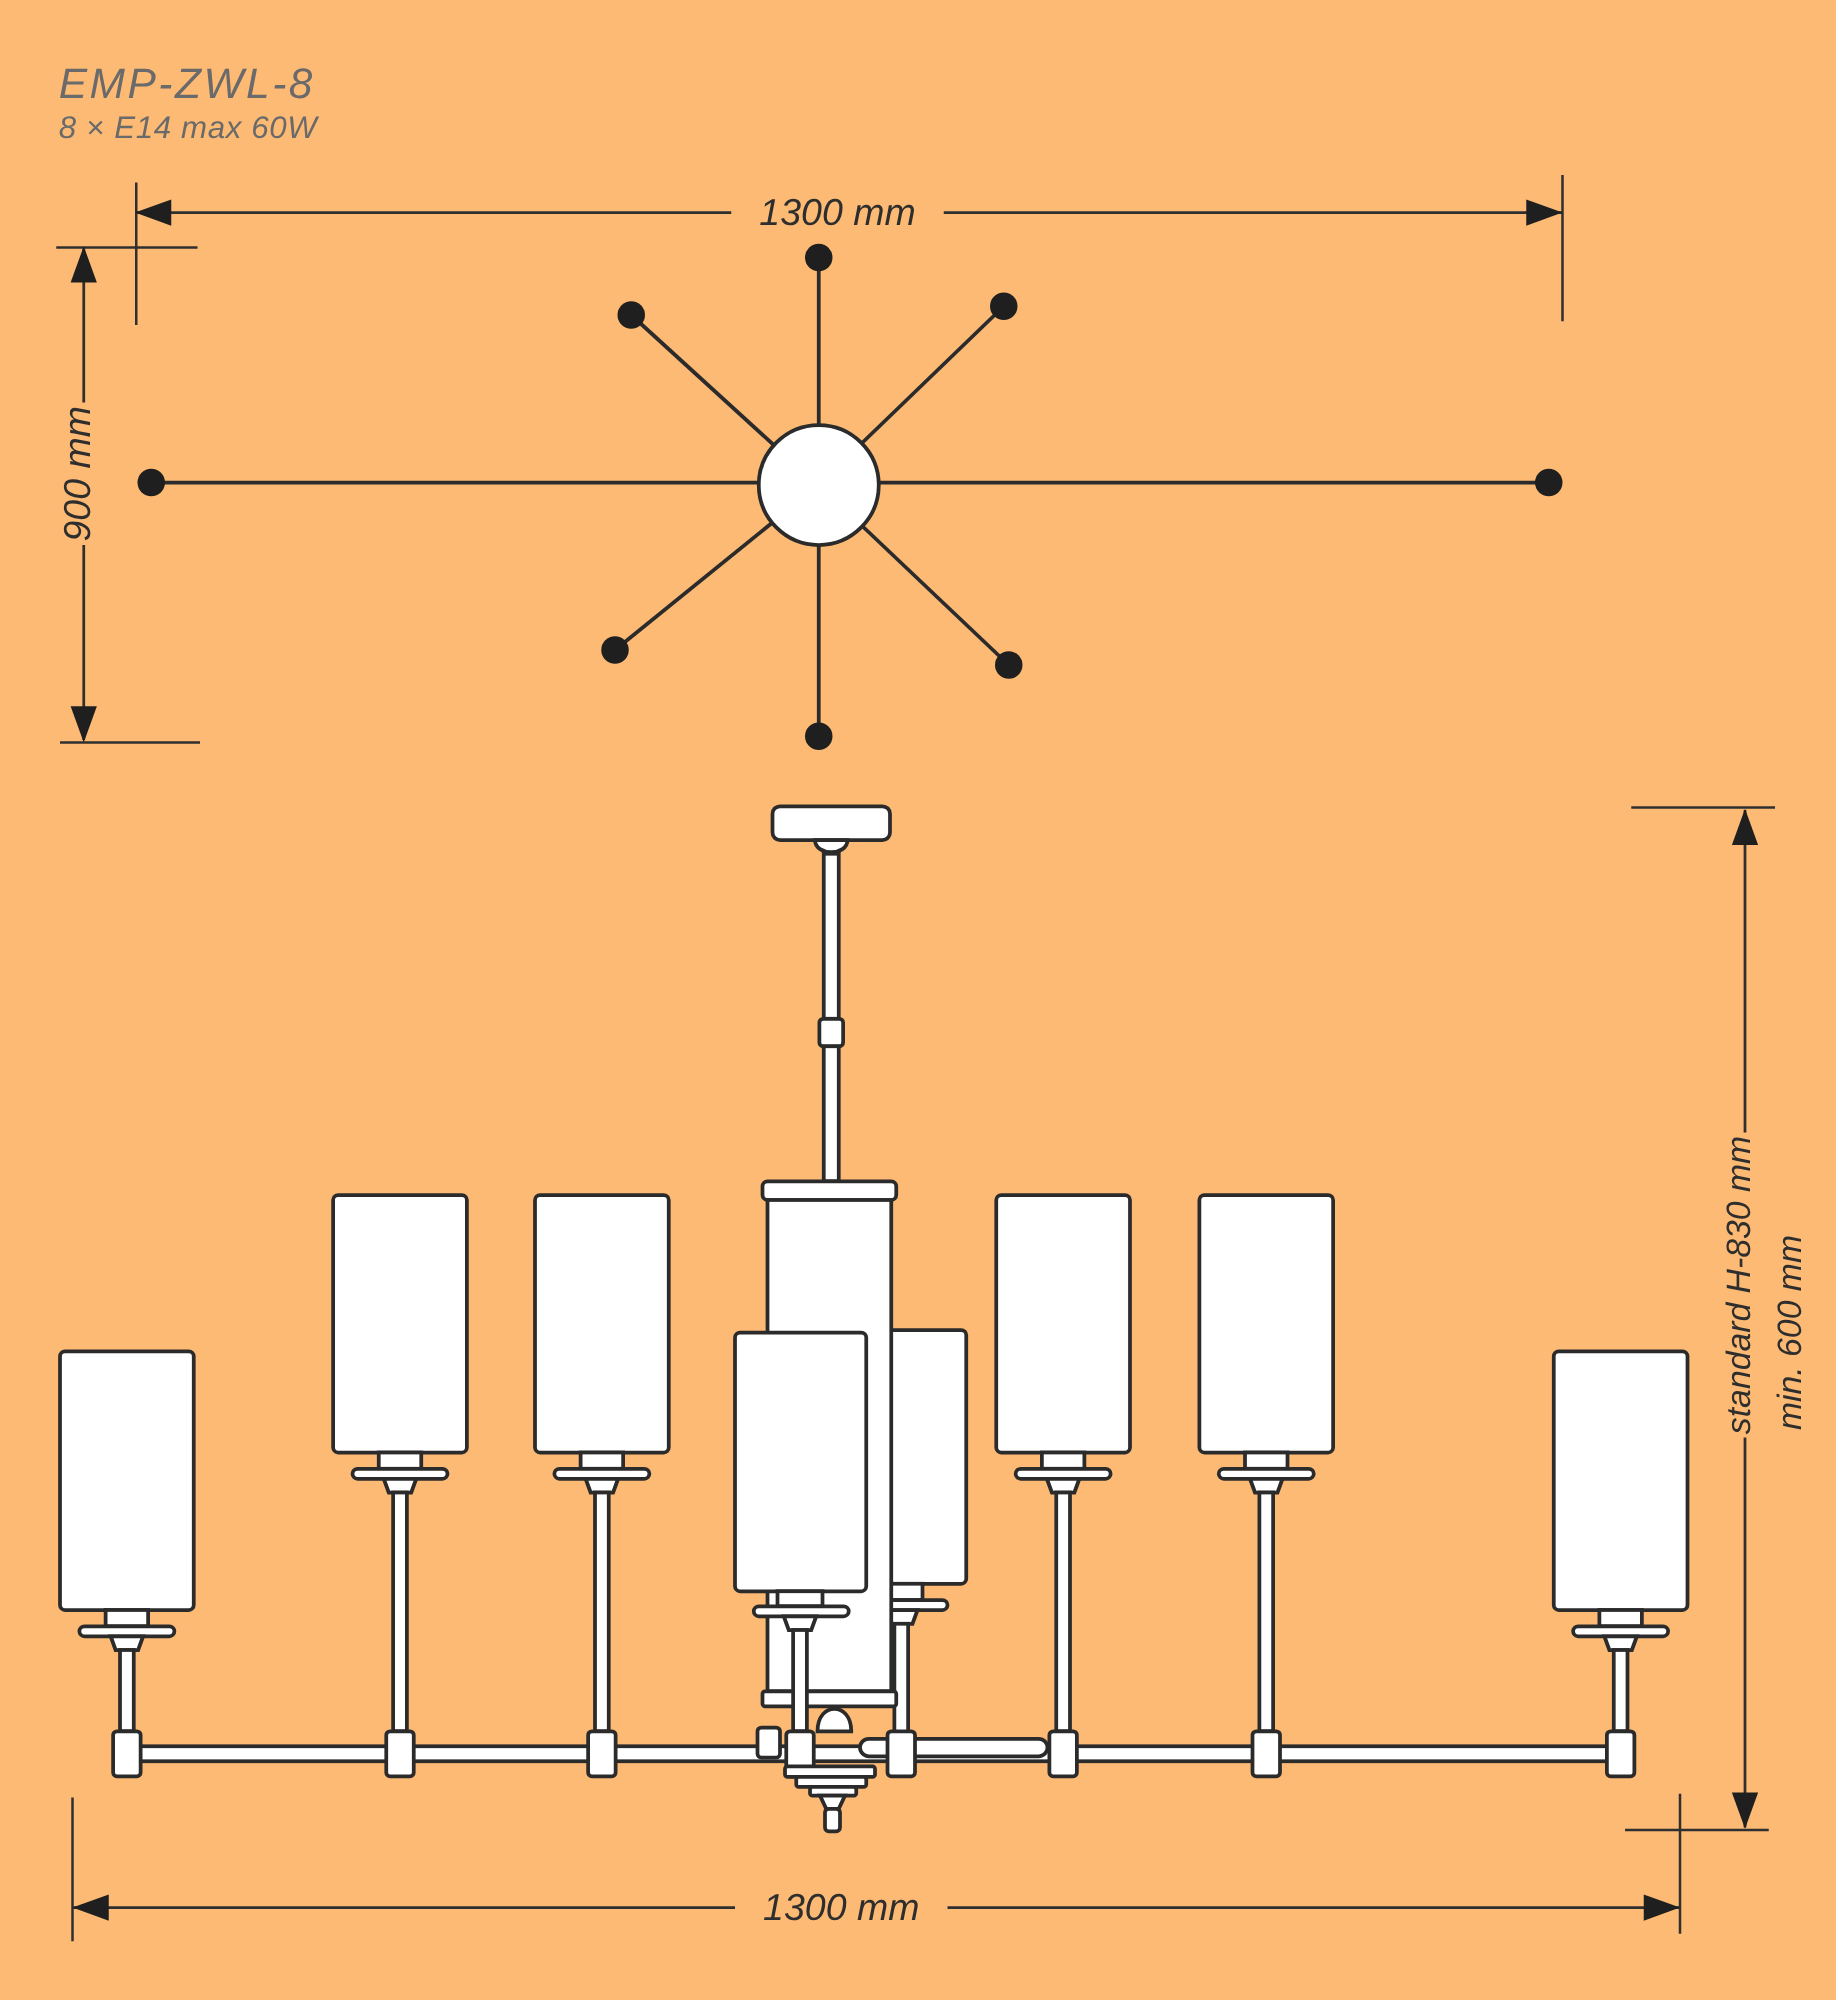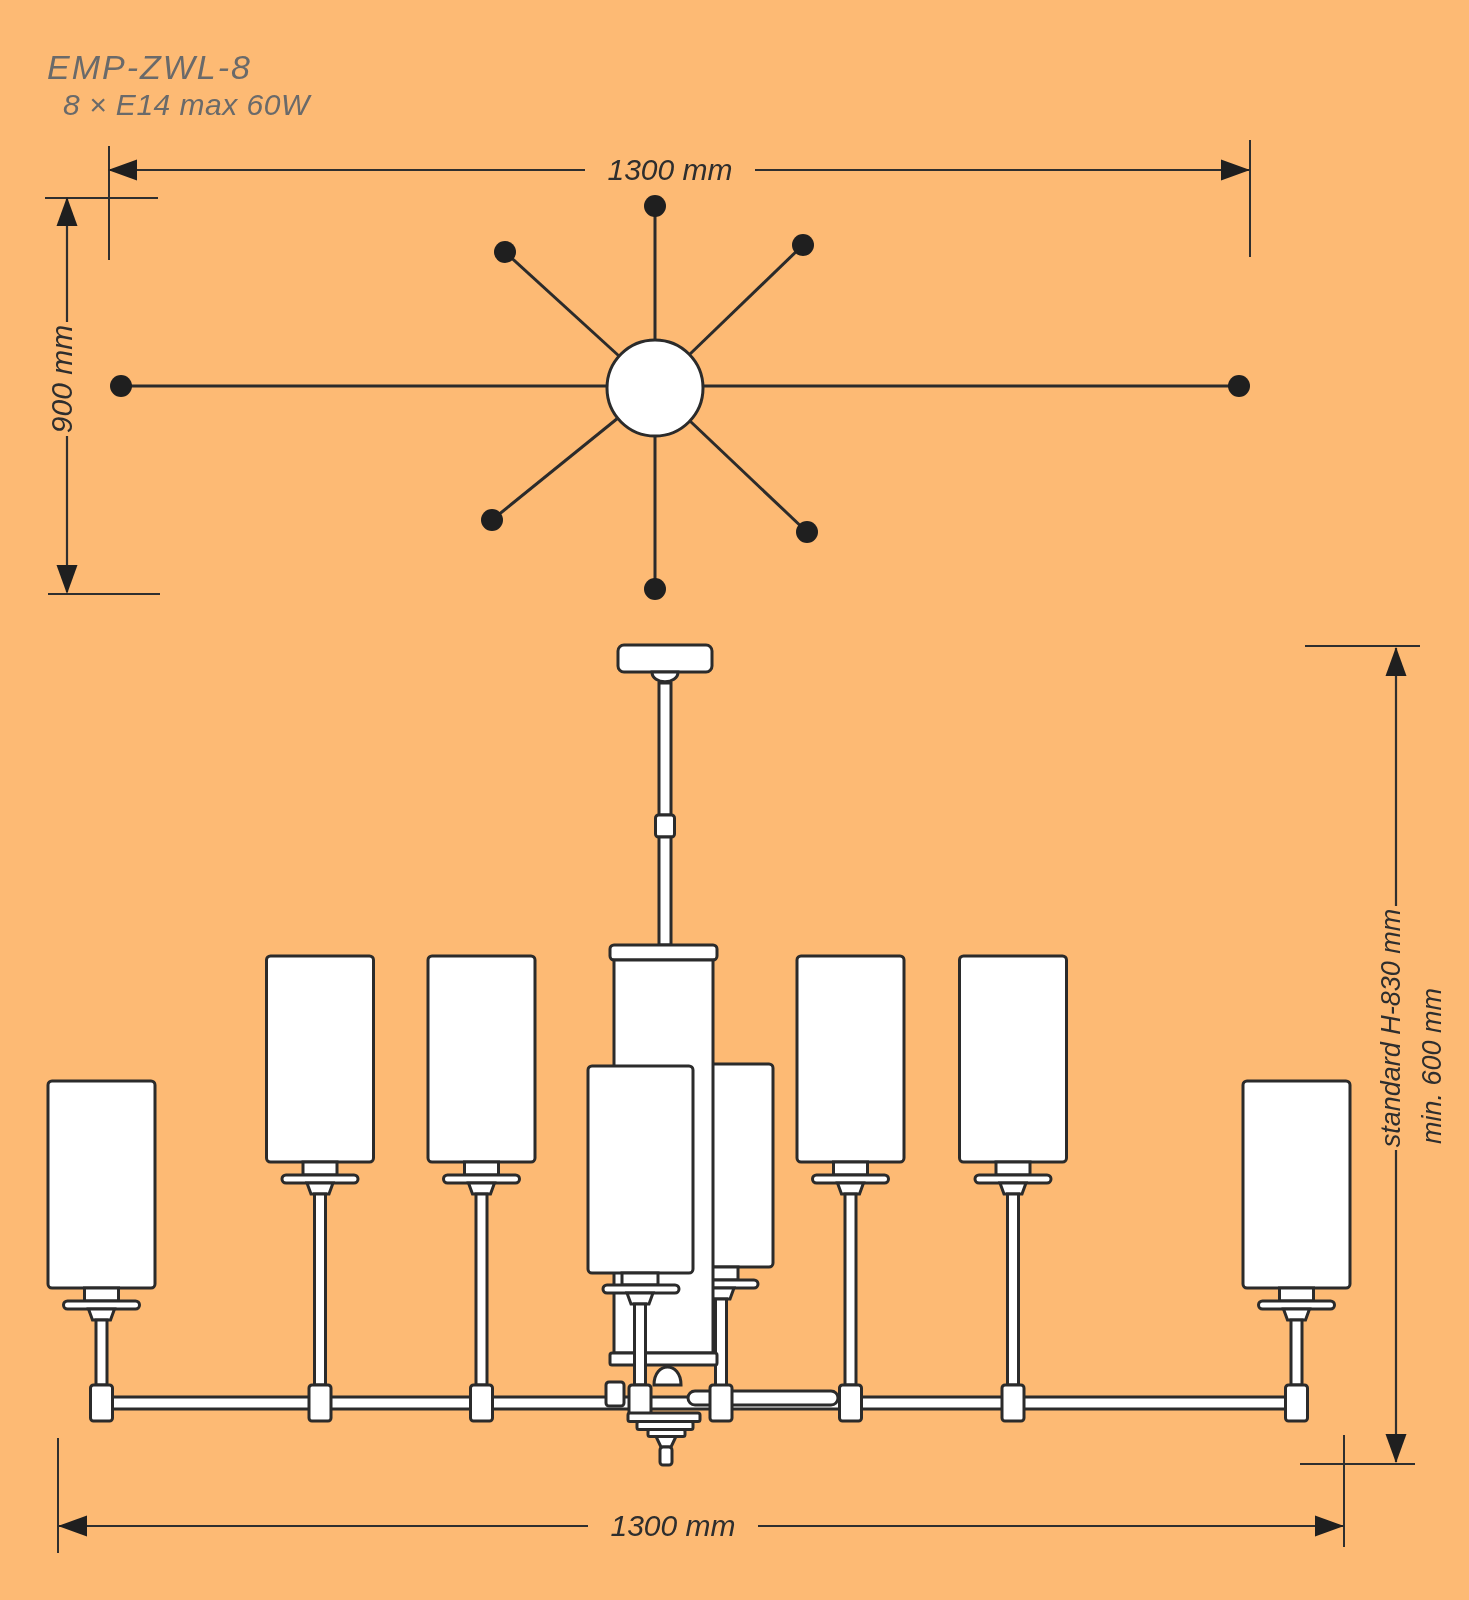--- a/index.html
+++ b/index.html
@@ -1,20 +1,20 @@
 <!DOCTYPE html>
 <html><head>
 <meta charset="utf-8">
 <style>
   html,body{margin:0;padding:0;background:#fff;}
   .canvas{position:relative;width:1469px;height:1600px;background:#fdba74;
           font-family:"Liberation Sans", sans-serif;overflow:hidden;font-style:italic;}
   .title{position:absolute;left:47px;top:48px;font-size:34px;letter-spacing:2px;
          color:#6a6a6a;font-weight:400;}
-  .subtitle{position:absolute;left:63px;top:88px;font-size:30px;letter-spacing:.5px;
+  .subtitle{position:absolute;left:47px;top:88px;font-size:25px;letter-spacing:.5px;
          color:#6a6a6a;font-weight:400;}
   svg{position:absolute;left:0;top:0;}
   .ln{stroke:#2b2b2b;stroke-width:3;fill:none;}
   .shape{stroke:#2b2b2b;stroke-width:3;fill:#ffffff;}
   .dot{fill:#1f1f1f;stroke:none;}
   .dim{stroke:#2f2f2f;stroke-width:2.2;fill:none;}
   .ext{stroke:#2f2f2f;stroke-width:2;fill:none;}
   .arrow{fill:#1f1f1f;stroke:none;}
   .dimtext{fill:#2e2e2e;font-size:30px;font-family:"Liberation Sans",sans-serif;}
   .dimtext-sm{fill:#2e2e2e;font-size:27px;font-family:"Liberation Sans",sans-serif;}

